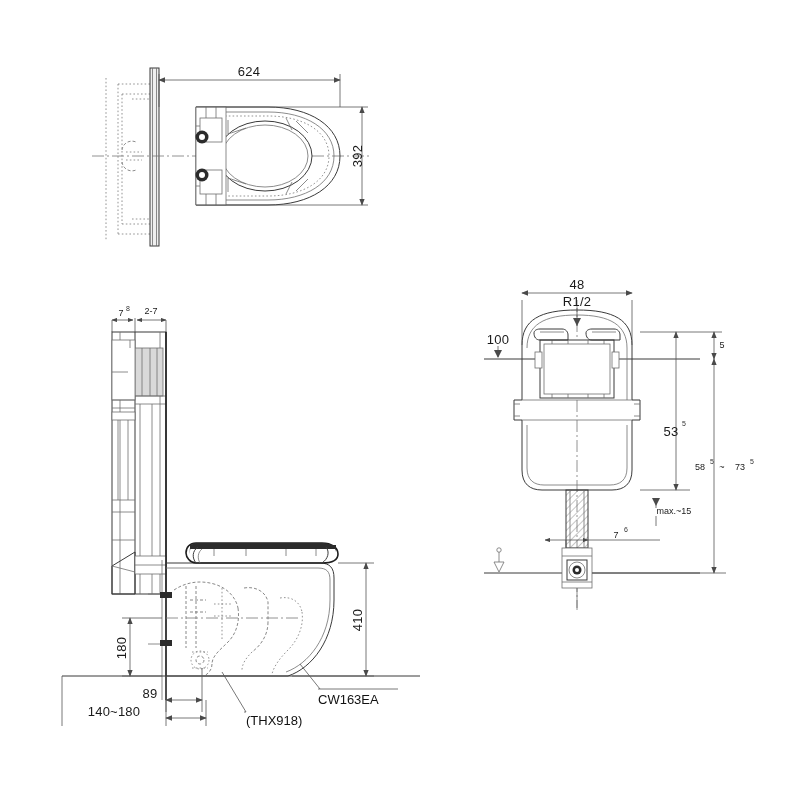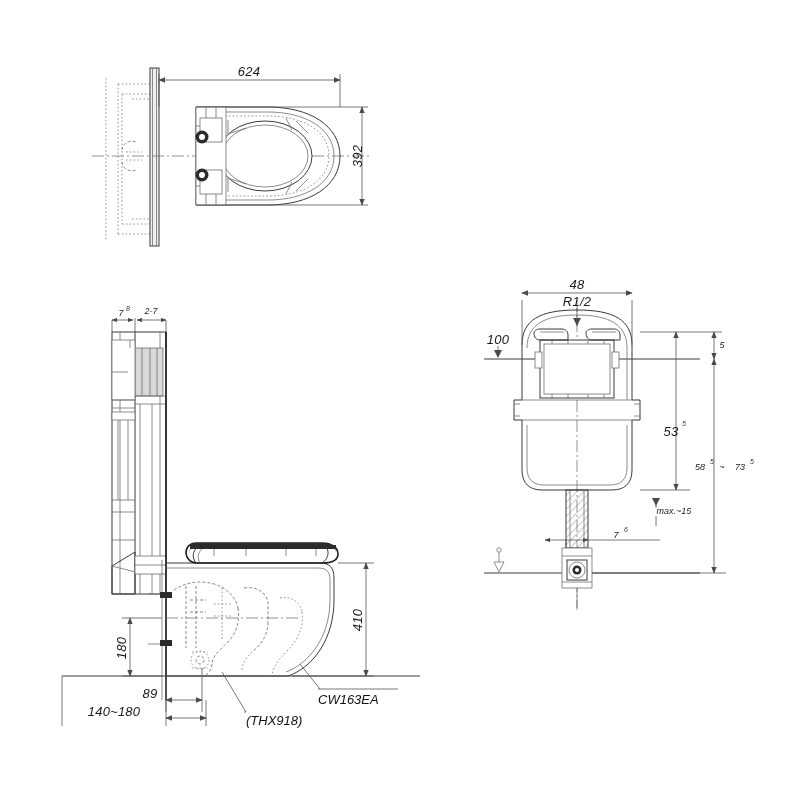--- a/index.html
+++ b/index.html
@@ -1,18 +1,18 @@
 <!DOCTYPE html>
 <html><head>
 <meta charset="utf-8">
 <title>Technical Drawing</title>
 <style>
   html,body{margin:0;padding:0;background:#ffffff;}
   body{width:800px;height:800px;font-family:"Liberation Sans",sans-serif;color:#1a1a1a;overflow:hidden;}
-  #sheet{position:relative;width:800px;height:800px;background:#fff;font-style:italic;}
+  #sheet{position:relative;width:800px;height:800px;background:#fff;}
   svg{display:block;}
   .dimtext{font-family:"Liberation Sans",sans-serif;font-size:13px;fill:#1a1a1a;letter-spacing:.2px;}
   .dimtext-sm{font-family:"Liberation Sans",sans-serif;font-size:9px;fill:#1a1a1a;}
   .dimtext-xs{font-family:"Liberation Sans",sans-serif;font-size:7px;fill:#333;}
   .labeltext{font-family:"Liberation Sans",sans-serif;font-size:13px;fill:#111;}
   .ln{stroke:#3a3a3a;stroke-width:1;fill:none;}
   .ln-th{stroke:#1e1e1e;stroke-width:1.6;fill:none;}
   .ln-lt{stroke:#6f6f6f;stroke-width:.8;fill:none;}
   .ln-dim{stroke:#555;stroke-width:.8;fill:none;}
   .ln-dash{stroke:#6b6b6b;stroke-width:.8;fill:none;stroke-dasharray:3 2;}

